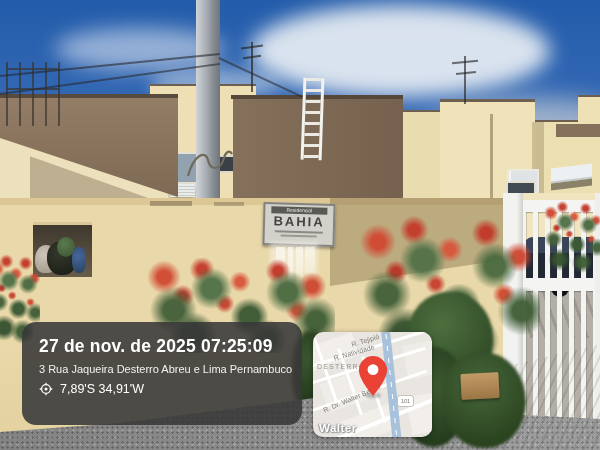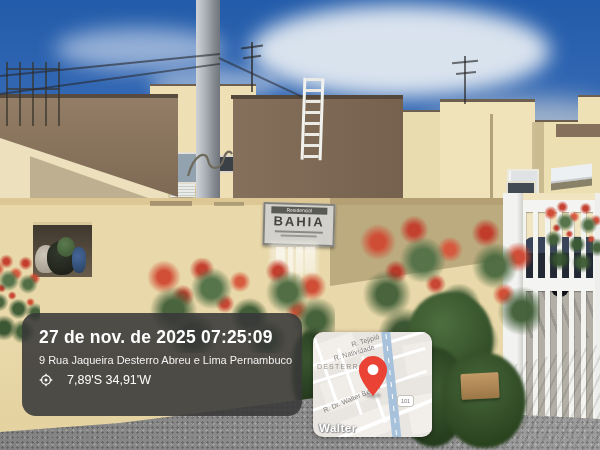--- a/index.html
+++ b/index.html
@@ -142,24 +142,24 @@
   <div class="ab" style="inset:0;clip-path:polygon(0 96%,20% 94%,50% 88.9%,76% 84%,84% 92%,100% 93.1%,100% 100%,0 100%);background-color:#8e8e8e;background-image:linear-gradient(90deg,rgba(0,0,0,.08),rgba(0,0,0,0) 55%,rgba(255,255,255,.12) 85%),radial-gradient(rgba(50,50,50,.35) 1px,rgba(0,0,0,0) 1.3px),radial-gradient(rgba(222,222,216,.3) 1px,rgba(0,0,0,0) 1.3px);background-size:100% 100%,5px 5px,7px 7px;"></div>
   <div class="ab" style="left:430px;top:340px;width:170px;height:110px;clip-path:polygon(15% 35%,100% 4%,100% 100%,0 100%);background:repeating-linear-gradient(115deg,rgba(0,0,0,.10) 0 2px,rgba(0,0,0,0) 2px 8px);"></div>
 
   <div class="ab" style="left:398px;top:292px;width:128px;height:156px;">
     <div class="ab" style="left:10px;top:0;width:85px;height:90px;background:radial-gradient(circle at 40% 35%,#4d6f3e,#314c27 75%);border-radius:48% 52% 45% 55%;filter:blur(1.5px);"></div>
     <div class="ab" style="left:0;top:55px;width:70px;height:100px;background:radial-gradient(circle at 45% 40%,#3e5c32,#253c1d 78%);border-radius:50%;filter:blur(1.5px);"></div>
     <div class="ab" style="left:45px;top:60px;width:83px;height:96px;background:radial-gradient(circle at 45% 35%,#46663a,#2a431f 75%);border-radius:46% 54% 50% 50%;filter:blur(1.5px);"></div>
   </div>
   <div class="ab" style="left:461px;top:373px;width:38px;height:26px;background:linear-gradient(180deg,#c29a66,#9b7645);border-radius:2px;transform:rotate(-3deg);box-shadow:0 2px 3px rgba(0,0,0,.35);"></div>
 
-  <div class="ab" style="left:22px;top:313px;width:280px;height:103px;border-radius:14px;background:rgba(56,56,56,.88);box-sizing:border-box;padding:14px 12px 0 17px;color:#fff;">
+  <div class="ab" style="left:22px;top:322px;width:280px;height:103px;border-radius:14px;background:rgba(56,56,56,.88);box-sizing:border-box;padding:14px 12px 0 17px;color:#fff;">
     <div style="font-size:17.5px;font-weight:700;line-height:1.15;letter-spacing:.2px;">27 de nov. de 2025 07:25:09</div>
-    <div style="font-size:11px;color:#f2f2f2;margin-top:7px;white-space:nowrap;">9 Rua Jaqueira Desterro Abreu e Lima Pernambuco</div>
-    <div style="display:flex;align-items:center;gap:14px;margin-top:7px;">
+    <div style="font-size:11px;color:#f2f2f2;margin-top:7px;white-space:nowrap;">3 Rua Jaqueira Desterro Abreu e Lima Pernambuco</div>
+    <div style="display:flex;align-items:center;gap:7px;margin-top:7px;">
       <span style="display:inline-flex;">
         <svg width="14" height="14" viewBox="0 0 24 24" fill="none" stroke="#ffffff" stroke-width="2.2">
           <circle cx="12" cy="12" r="7.5"></circle>
             <circle cx="12" cy="12" r="2.6" fill="#ffffff" stroke="none"></circle>
           <path d="M12 1.2v3M12 19.8v3M1.2 12h3M19.8 12h3"></path>
         </svg>
       </span>
       <span style="font-size:12.5px;">7,89'S 34,91'W</span>
     </div>
   </div>

